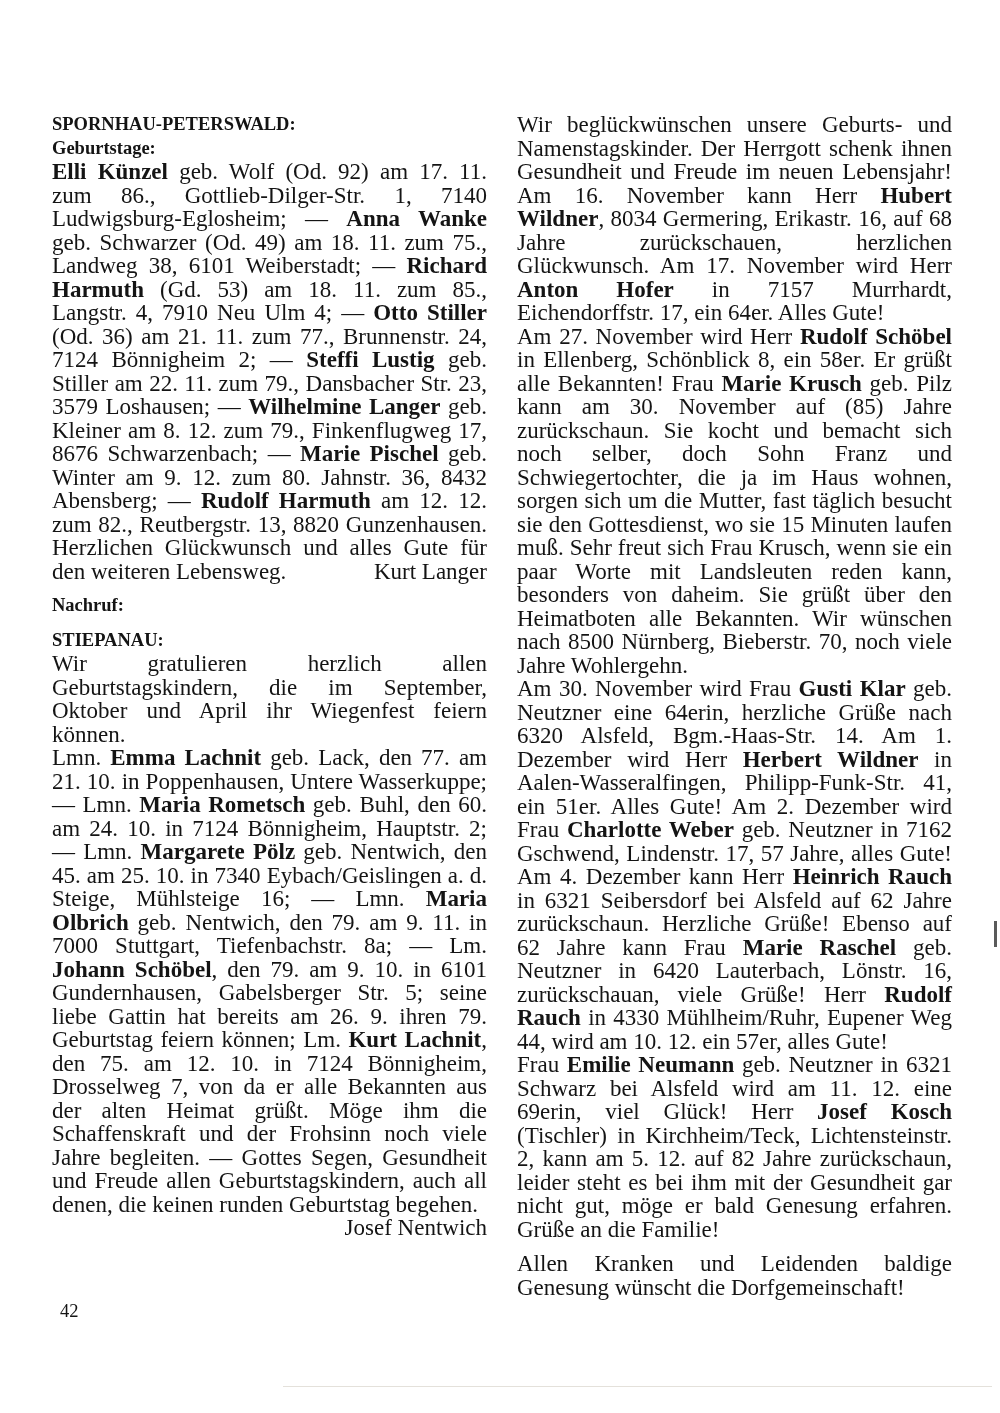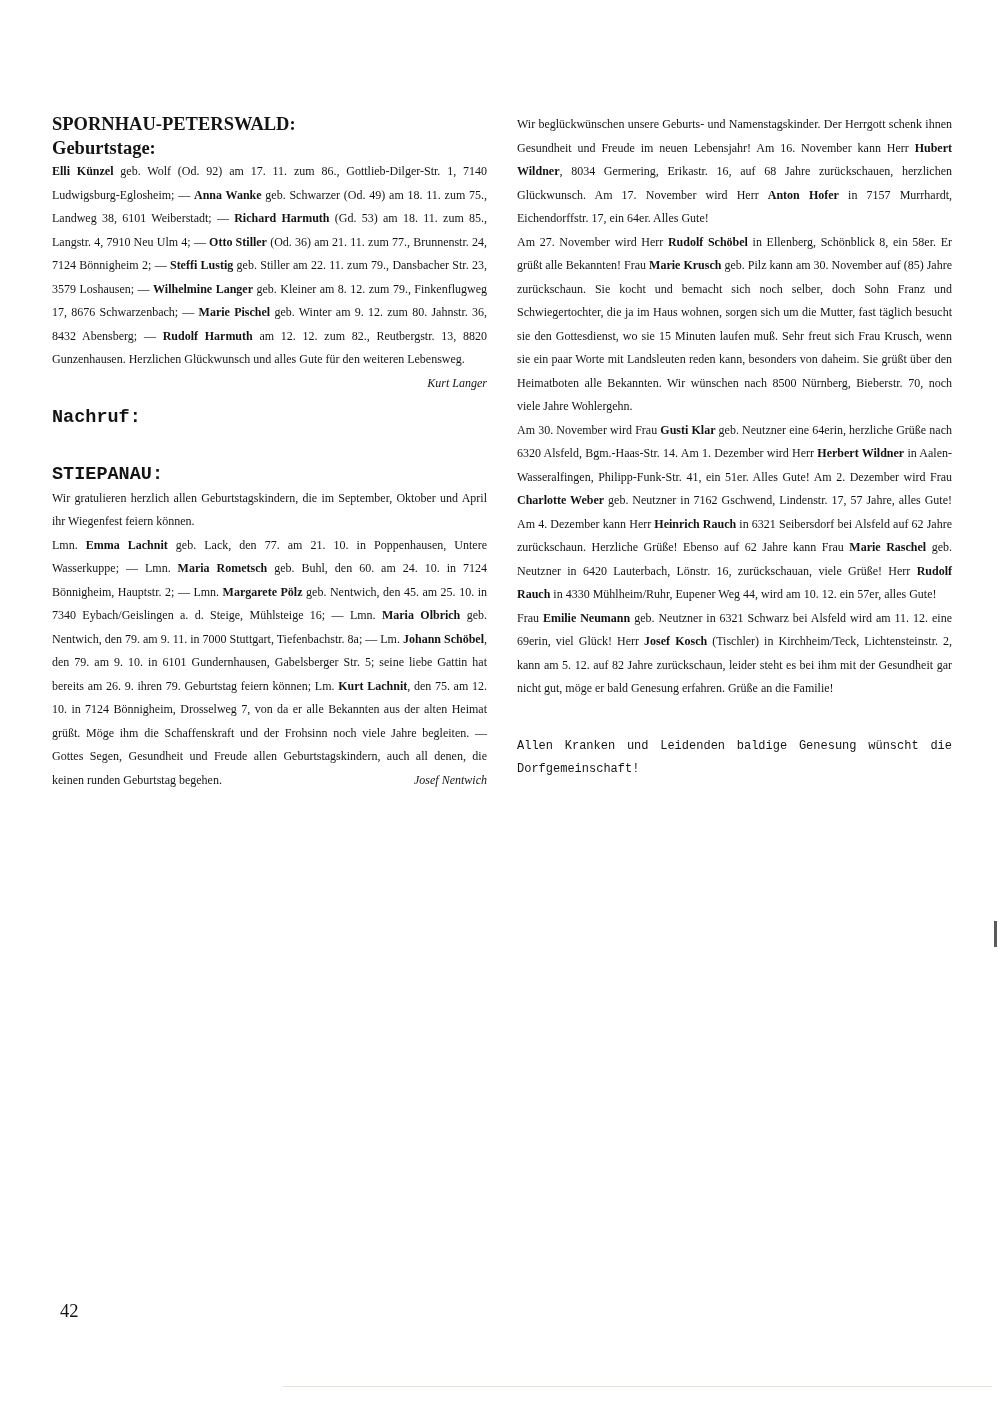--- a/index.html
+++ b/index.html
@@ -29,33 +29,31 @@
     flex: 0 0 435px;
     width: 435px;
   }
   .heading {
     font-size: 18.5px;
     line-height: 23.5px;
     font-weight: bold;
     margin: 0;
   }
   .para {
-    font-size: 12px;
+    font-size: 23px;
     line-height: 23.5px;
     margin: 0;
     text-align: justify;
   }
   .space-before {
-    margin-top: 34px;
-    font-family: Liberation Mono, monospace;
+    margin-top: 11px;
   }
   .b { font-weight: bold; }
   .sig {
     float: right;
-    font-style: italic;
   }
   .page-number {
     position: absolute;
     left: 60px;
     top: 1300px;
     font-size: 18.5px;
     line-height: 23.5px;
   }
   .artifact-bottom-line {
     position: absolute;

